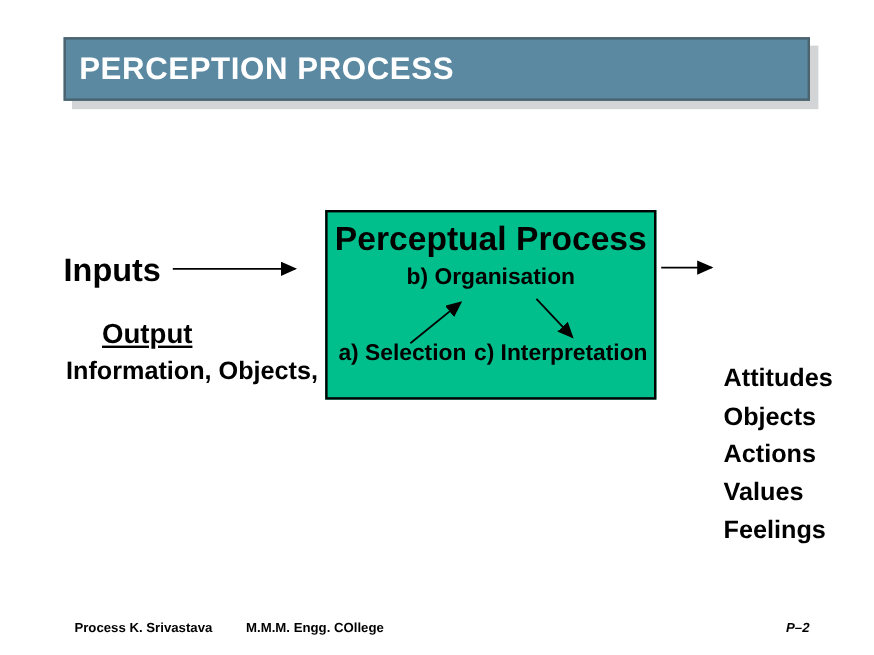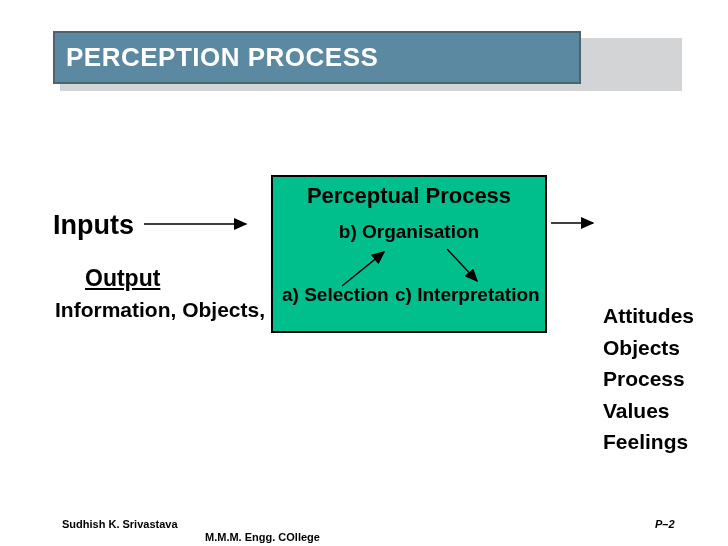--- a/index.html
+++ b/index.html
@@ -11,49 +11,49 @@
     --text:#000000;
     --title-text:#ffffff;
   }
   *{margin:0;padding:0;box-sizing:border-box;}
   html,body{background:#fff;}
   body{width:728px;height:546px;position:relative;overflow:hidden;
        font-family:"Liberation Sans","DejaVu Sans",sans-serif;font-weight:700;color:var(--text);}
   .slide{position:absolute;inset:0;background:#fff;}
 
   .title-shadow{position:absolute;left:60px;top:38px;width:622px;height:53px;background:var(--shadow);}
-  .title-bar{position:absolute;left:53px;top:31px;width:528px;height:53px;
+  .title-bar{position:absolute;left:53px;top:31px;width:622px;height:53px;
              background:var(--title-bar-bg);border:2px solid var(--title-bar-border);
              display:flex;align-items:center;padding-left:11px;}
   .title-bar span{color:var(--title-text);font-size:26px;letter-spacing:.5px;white-space:nowrap;}
 
   .txt{position:absolute;white-space:nowrap;line-height:1;}
   .inputs-label{left:53px;top:212px;font-size:27px;}
   .output-label{left:85px;top:267px;font-size:23px;text-decoration:underline;}
   .info-line1{left:55px;top:299px;font-size:21px;}
   .info-line2{left:63px;top:334px;font-size:21px;}
 
   .arrow{position:absolute;overflow:visible;}
   .arrow-in{left:143px;top:216px;}
   .arrow-out{left:551px;top:215px;}
 
   .process-box{position:absolute;left:271px;top:175px;width:276px;height:158px;
                background:var(--box-bg);border:2px solid var(--box-border);}
-  .process-box .box-title{position:absolute;left:0;top:8px;width:100%;text-align:center;font-size:22px;white-space:nowrap;line-height:1;}
+  .process-box .box-title{position:absolute;left:0;top:8px;width:100%;text-align:center;font-size:28px;white-space:nowrap;line-height:1;}
   .process-box .step-b{position:absolute;left:0;top:45px;width:100%;text-align:center;font-size:19px;white-space:nowrap;line-height:1;}
   .process-box .step-a{position:absolute;left:9px;top:108px;font-size:19px;white-space:nowrap;line-height:1;}
   .process-box .step-c{position:absolute;left:122px;top:108px;font-size:19px;white-space:nowrap;line-height:1;}
   .box-arrows{position:absolute;left:0;top:0;width:272px;height:154px;overflow:visible;}
 
   .right-list{position:absolute;left:603px;top:300px;font-size:21px;line-height:31.5px;}
   .right-list div{white-space:nowrap;}
 
   .footer span{position:absolute;top:519px;font-size:11px;line-height:1;white-space:nowrap;}
   .footer .author{left:62px;}
-  .footer .institution{left:205px;margin-top:13px;}
+  .footer .institution{left:205px;}
   .footer .page{left:655px;font-style:italic;}
 </style>
 </head>
 <body>
 
 <div class="slide">
 
   <div class="title-shadow"></div>
   <div class="title-bar">
     <span>PERCEPTION PROCESS</span>
@@ -94,24 +94,24 @@
       <marker id="ah3" markerWidth="10" markerHeight="8" refX="8" refY="4" orient="auto">
         <path d="M0,0 L9,4 L0,8 z" fill="#000"></path>
       </marker>
     </defs>
     <line x1="0" y1="8" x2="42" y2="8" stroke="#000" stroke-width="1.5" marker-end="url(#ah3)"></line>
   </svg>
 
   <div class="right-list">
     <div>Attitudes</div>
     <div>Objects</div>
-    <div>Process</div>
+    <div>Actions</div>
     <div>Values</div>
     <div>Feelings</div>
   </div>
 
   <div class="footer">
-    <span class="author">Sudhish K. Srivastava</span>
+    <span class="author">Process K. Srivastava</span>
     <span class="institution">M.M.M. Engg. COllege</span>
     <span class="page">P–2</span>
   </div>
 
 </div>
 
 </body></html>

